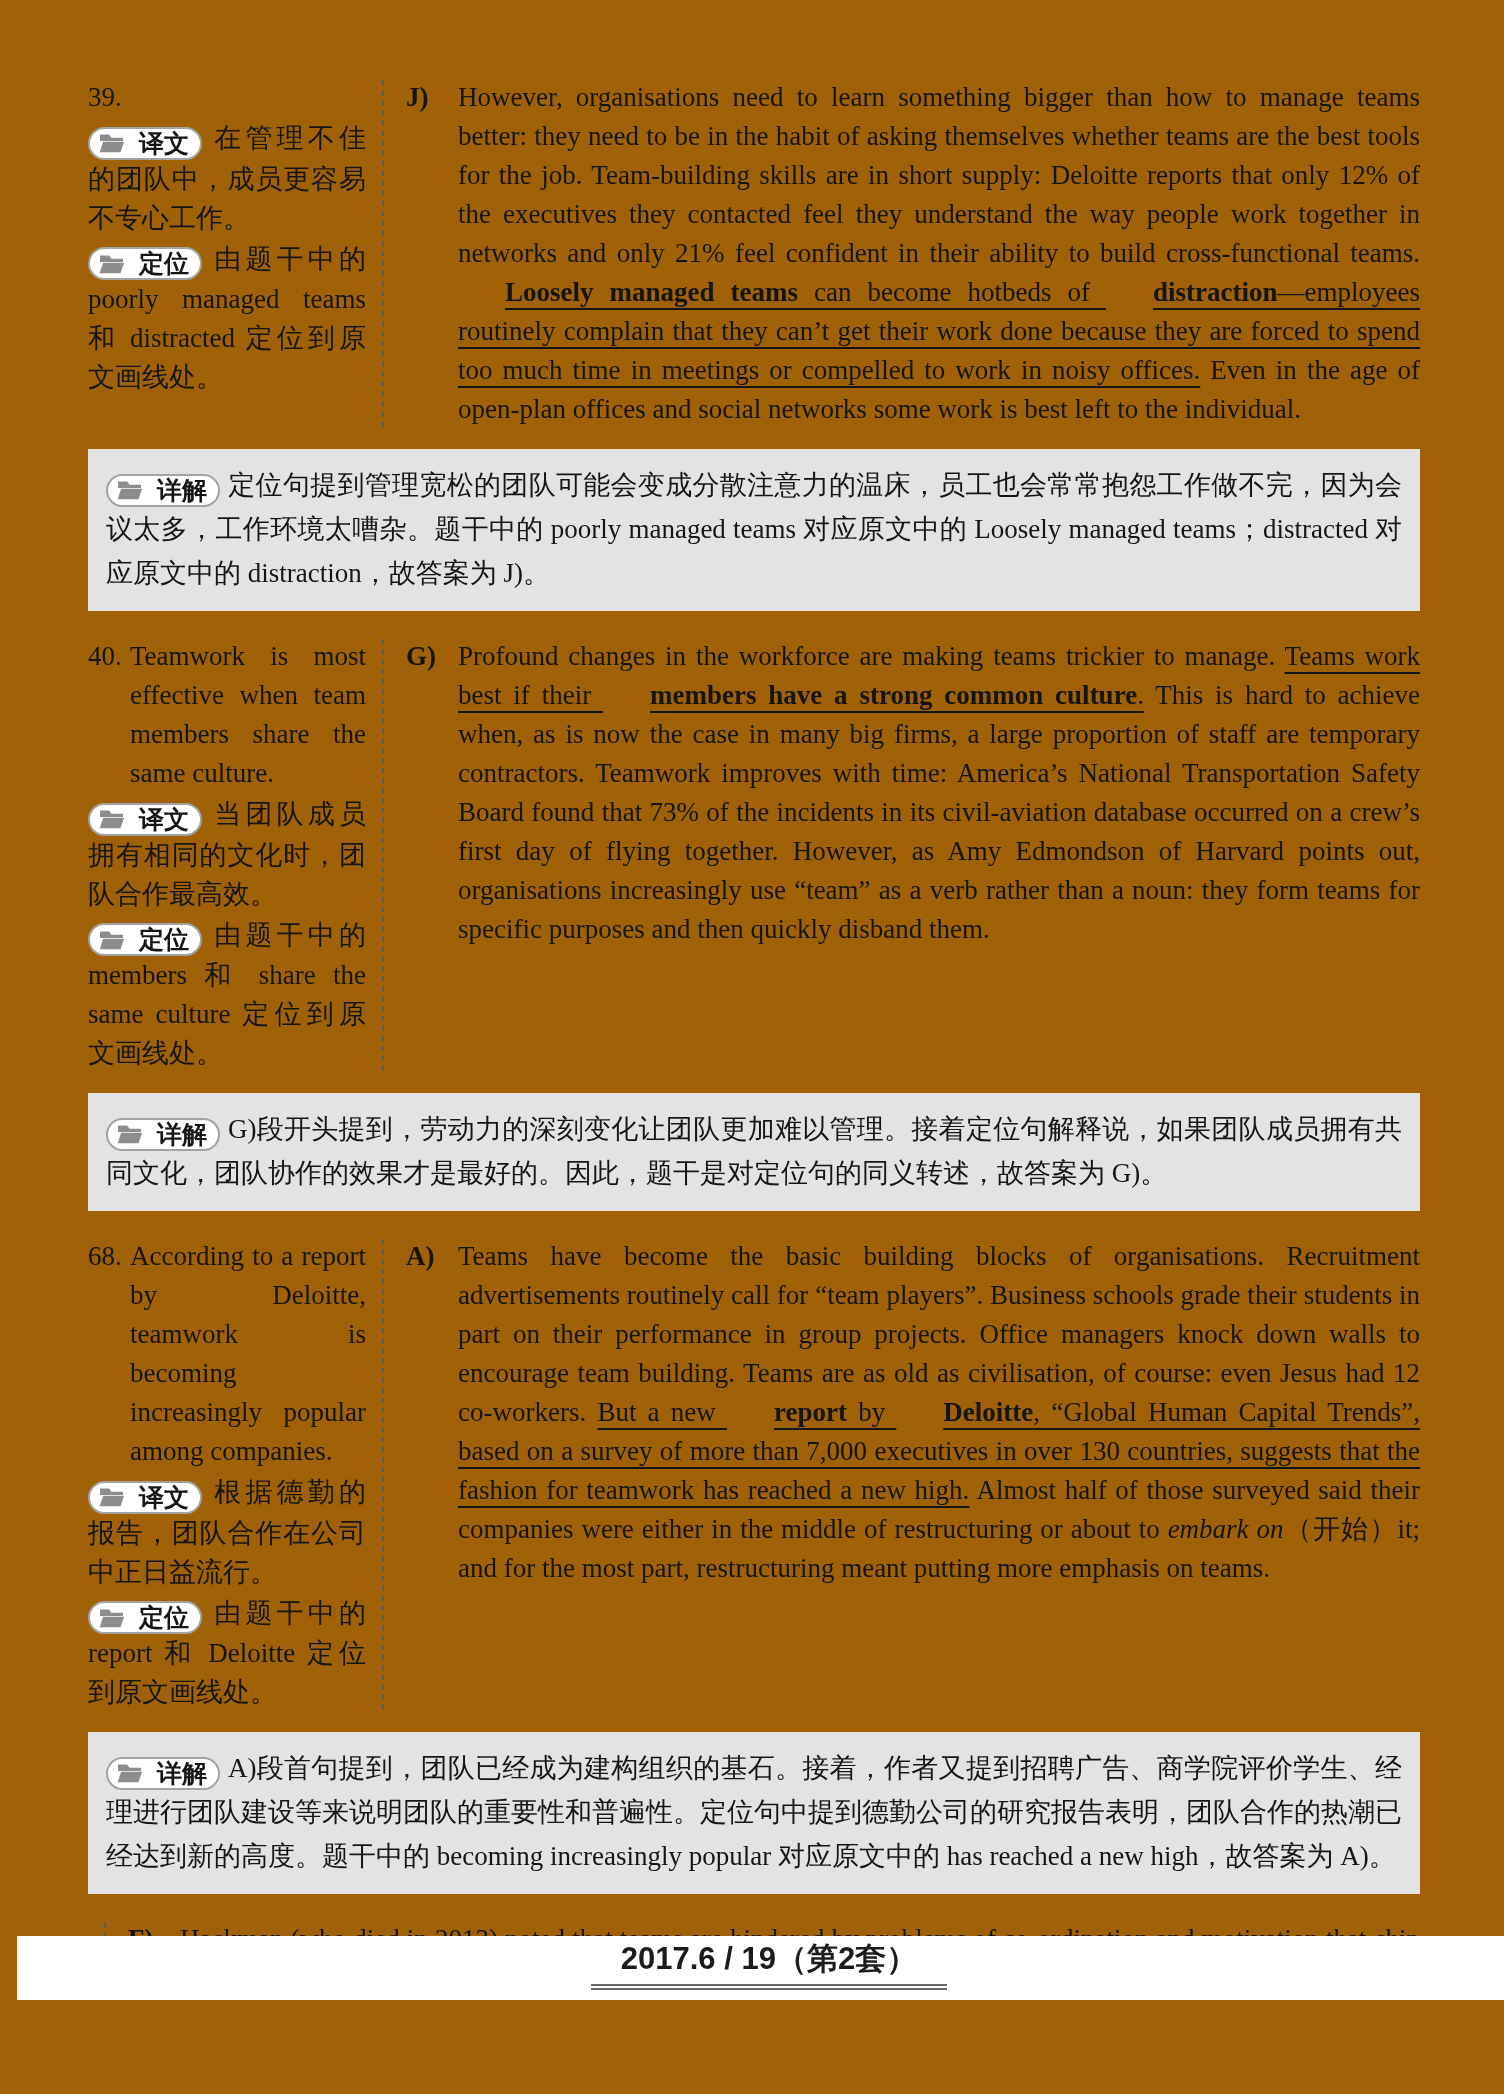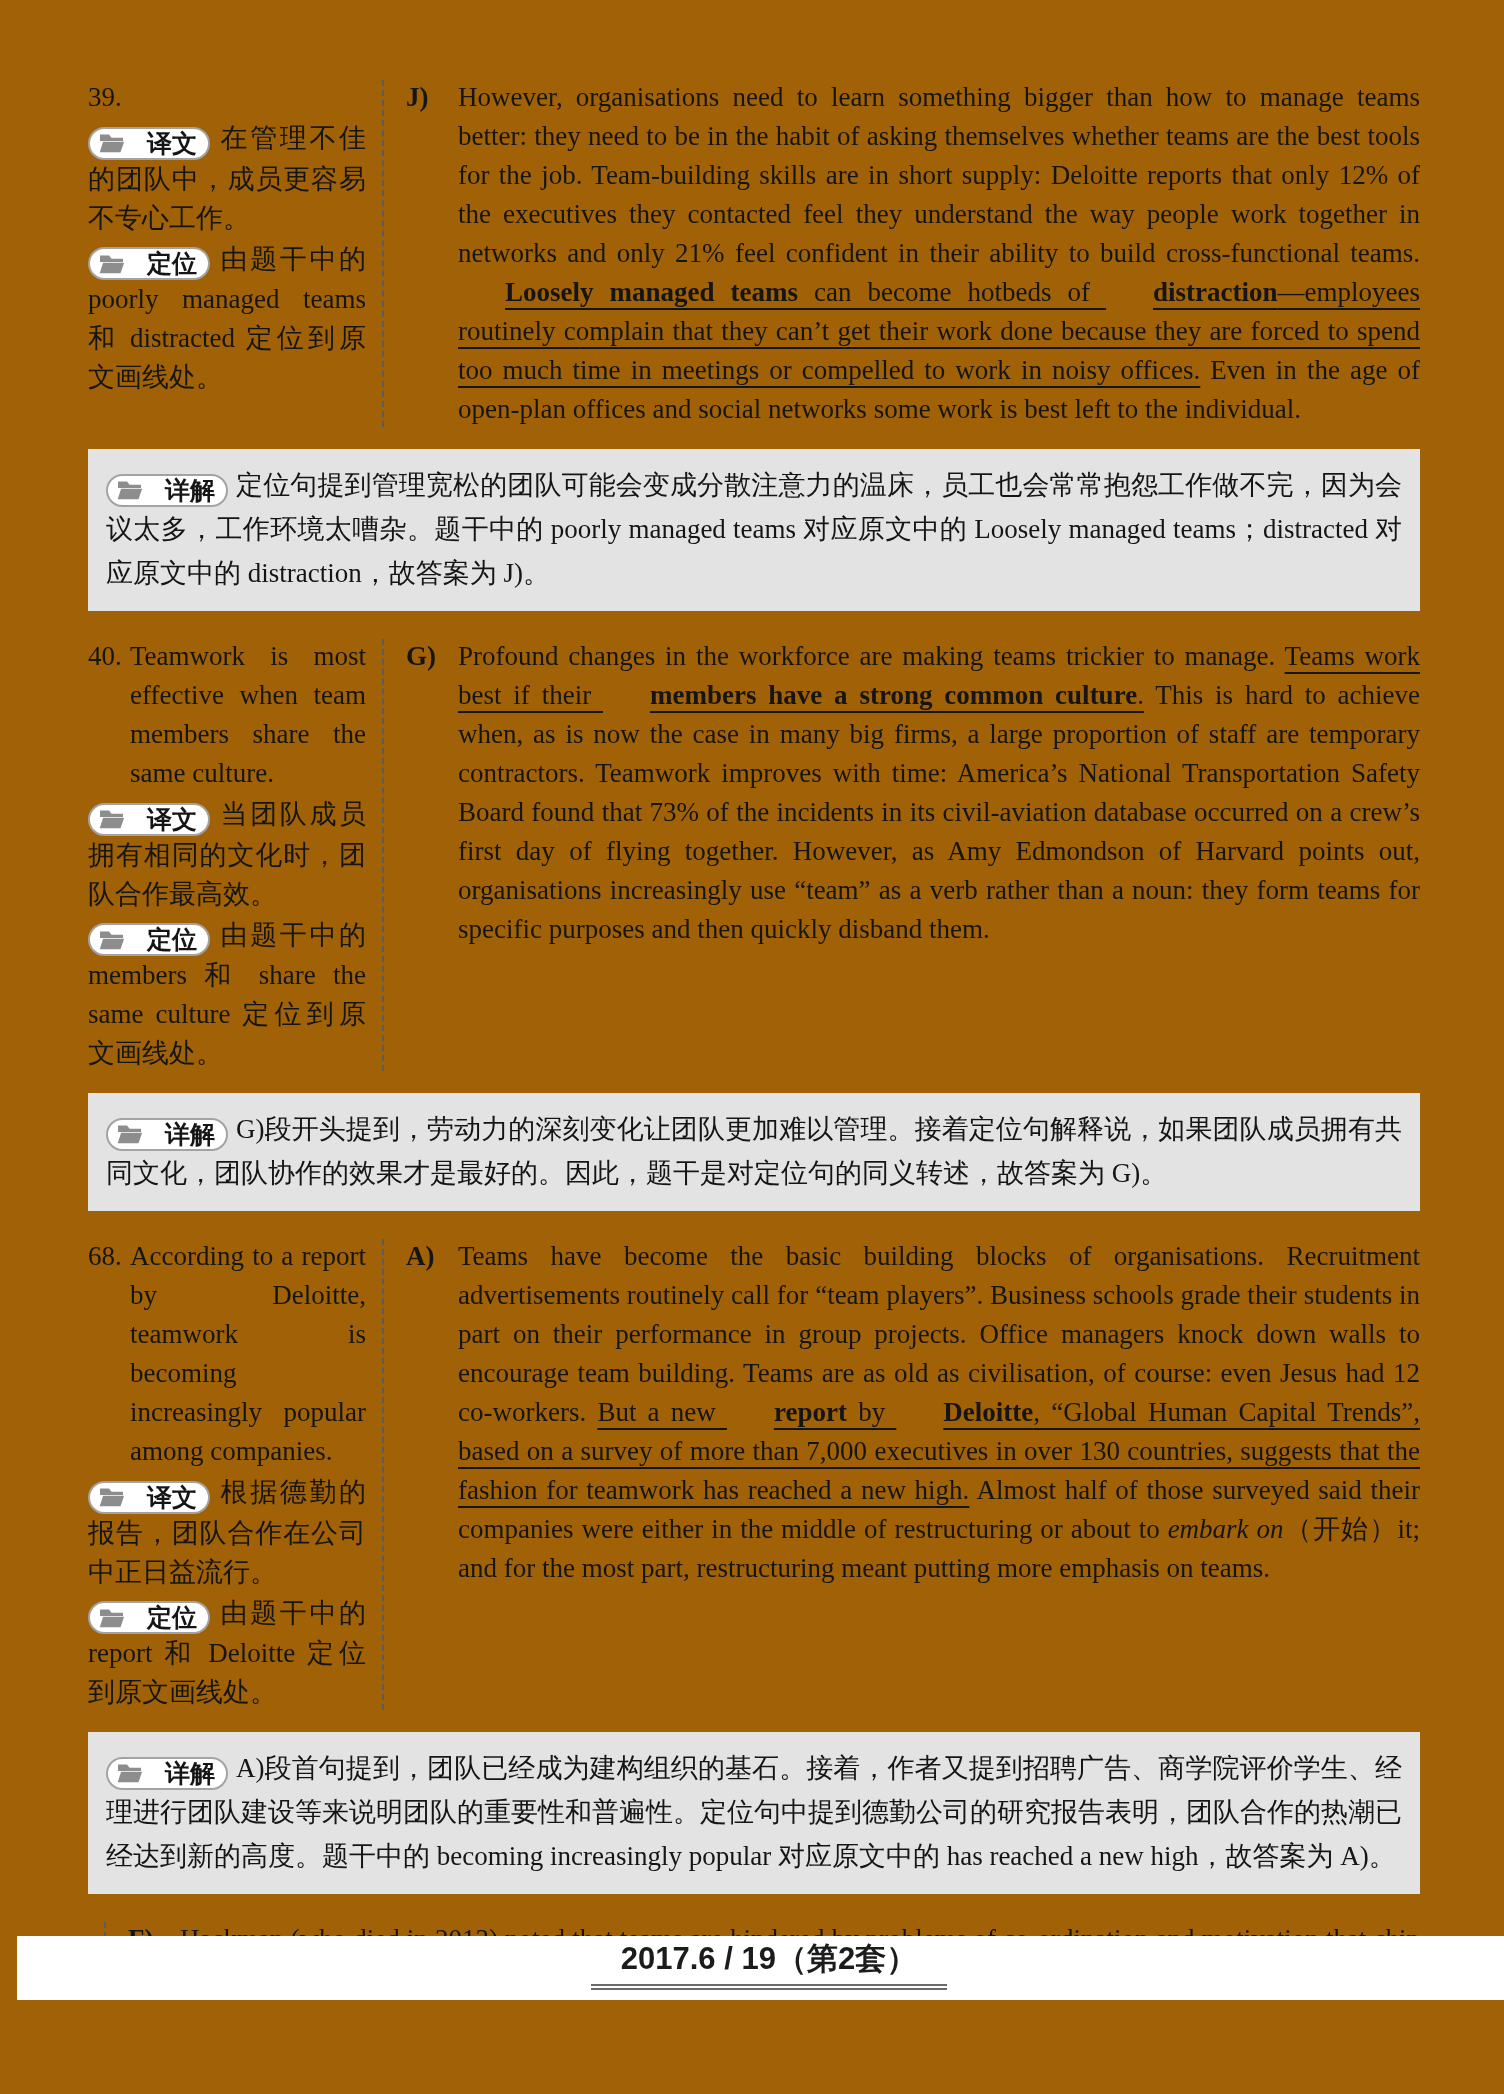--- a/index.html
+++ b/index.html
@@ -21,21 +21,21 @@
   .qpass { flex:1; text-align:justify; }
 
   .stem { display:flex; }
   .qnum { flex:0 0 42px; }
   .stemtext { flex:1; text-align:justify; }
 
   .zhpara { text-align:justify; margin-top:2px; }
 
   
   .badge {
-    display:inline-flex; align-items:center; gap:22px;
+    display:inline-flex; align-items:center; gap:14px;
     border:2px solid #a3a3a3; border-radius:20px;
     background:#ffffff; padding:2px 11px 2px 8px;
     font-family:"Liberation Sans","DejaVu Sans",sans-serif;
     font-weight:bold; font-size:25px; line-height:1;
     vertical-align:-7px; margin-right:8px; white-space:nowrap;
   }
   .badge svg { display:block; }
 
   
   .explain {

